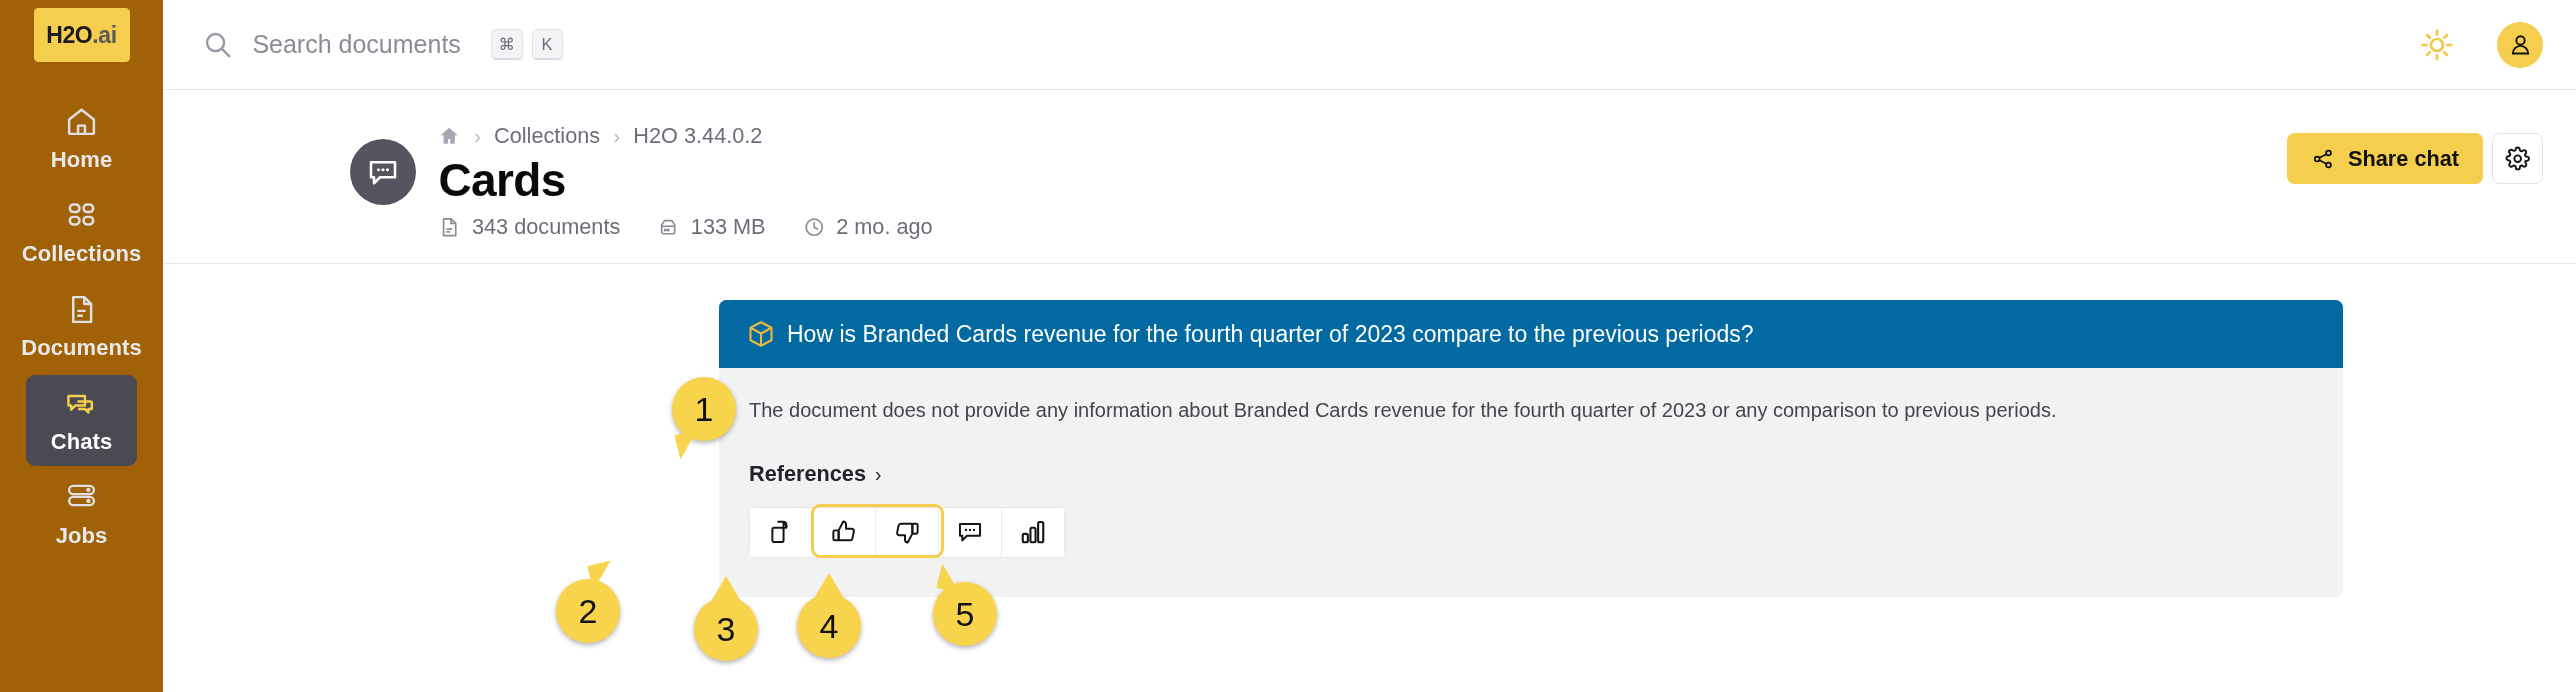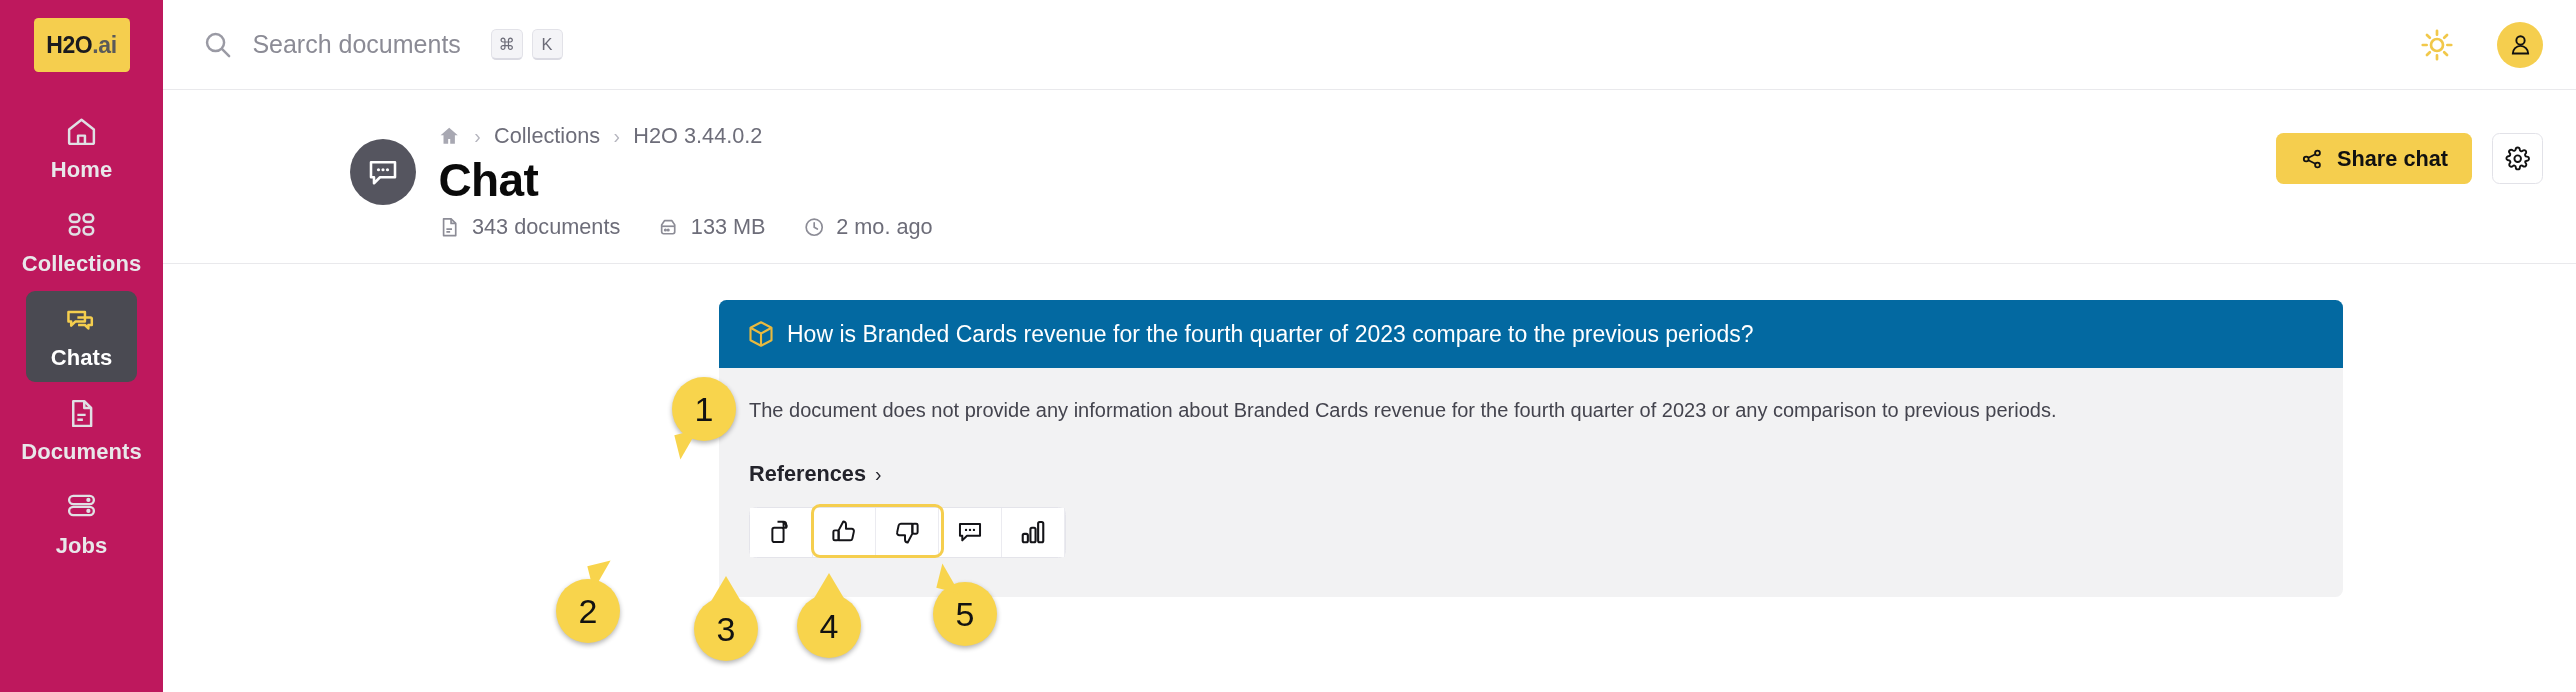--- a/index.html
+++ b/index.html
@@ -7,24 +7,24 @@
     width: 2576px; height: 693px;
     overflow: hidden;
     background: #ffffff;
     font-family: "Liberation Sans", sans-serif;
   }
   .app { display: flex; width: 2576px; height: 693px; position: relative; }
 
   
   .sidebar {
     width: 163px; height: 693px;
-    background: #be185d;
+    background: #a16207;
     flex: 0 0 163px;
     display: flex; flex-direction: column; align-items: center;
-    padding-top: 18px;
+    padding-top: 8px;
     overflow: hidden;
   }
   .logo {
     width: 96px; height: 54px;
     background: #f5ce4e;
     border-radius: 4.5px;
     display: flex; align-items: center; justify-content: center;
     margin-bottom: 31px;
     flex: 0 0 auto;
   }
@@ -115,21 +115,21 @@
   .home-icon { width: 22.4px; height: 22.4px; cursor:pointer; }
   .title {
     font-size: 46px; font-weight: bold; color: #0a0a0a;
     letter-spacing: -0.6px; margin: 4.5px 0 10.5px; line-height: 1.05;
   }
   .meta-row { display: flex; align-items: flex-end; gap: 37px; }
   .meta { display: flex; align-items: center; gap: 11.2px; }
   .meta-text { font-size: 21.7px; color: #6d6d79; }
   .meta-icon { width: 22.4px; height: 22.4px; }
   .pagehead-right {
-    margin-left: auto; display: flex; align-items: center; gap: 20px;
+    margin-left: auto; display: flex; align-items: center; gap: 9px;
     padding-top: 12px;
   }
   .share-btn {
     height: 51px; background: #f5ce4e; border: none; border-radius: 7.5px;
     display: flex; align-items: center; gap: 13.4px;
     padding: 0 24px; cursor: pointer;
     font-size: 21.7px; font-weight: bold; color: #111;
     font-family: "Liberation Sans", sans-serif;
   }
   .gear-btn {
@@ -261,39 +261,39 @@
         <svg viewBox="0 0 24 24" fill="none" stroke="#e0e0e4" stroke-width="1.8">
             <rect x="3.5" y="4" width="7" height="5.5" rx="2.6"></rect>
             <rect x="13.5" y="4" width="7" height="5.5" rx="2.6"></rect>
             <rect x="3.5" y="13" width="7" height="5.5" rx="2.6"></rect>
             <rect x="13.5" y="13" width="7" height="5.5" rx="2.6"></rect>
           </svg>
       </span>
       <span class="nav-label">Collections</span>
     </div>
 
-    <div class="nav-item active">
-      <span class="nav-icon">
-        <svg viewBox="0 0 24 24" fill="none" stroke="#f5ce4e" stroke-width="1.8" stroke-linejoin="round">
-            <path d="M2.5 6.5h12v7h-7l-3 3v-3h-2z"></path>
-            <path d="M9 10.5h9.5a1 1 0 0 1 1 1v4.5h-2.5v2.5l-2.5-2.5H9.5"></path>
-          </svg>
-      </span>
-      <span class="nav-label">Chats</span>
-    </div>
-
     <div class="nav-item">
       <span class="nav-icon">
         <svg viewBox="0 0 24 24" fill="none" stroke="#e0e0e4" stroke-width="1.8" stroke-linejoin="round">
             <path d="M6 3h8l5 5v13H6z"></path>
             <path d="M14 3v5h5"></path>
             <path d="M9 13h6M9 16.5h4"></path>
           </svg>
       </span>
       <span class="nav-label">Documents</span>
+    </div>
+
+    <div class="nav-item active">
+      <span class="nav-icon">
+        <svg viewBox="0 0 24 24" fill="none" stroke="#f5ce4e" stroke-width="1.8" stroke-linejoin="round">
+            <path d="M2.5 6.5h12v7h-7l-3 3v-3h-2z"></path>
+            <path d="M9 10.5h9.5a1 1 0 0 1 1 1v4.5h-2.5v2.5l-2.5-2.5H9.5"></path>
+          </svg>
+      </span>
+      <span class="nav-label">Chats</span>
     </div>
 
     <div class="nav-item">
       <span class="nav-icon">
         <svg viewBox="0 0 24 24" fill="none" stroke="#e0e0e4" stroke-width="1.7">
             <rect x="3" y="3.5" width="18" height="6" rx="3"></rect>
             <rect x="3" y="11.5" width="18" height="6" rx="3"></rect>
             <circle cx="17" cy="6.5" r="0.7" fill="#e0e0e4"></circle>
             <circle cx="17" cy="14.5" r="0.7" fill="#e0e0e4"></circle>
           </svg>
@@ -349,21 +349,21 @@
             <span class="home-icon">
               <svg viewBox="0 0 24 24" fill="#a8a8b2">
                   <path d="M12 3 2.8 11h3.1v9.2h5V15h2.2v5.2h5V11h3.1z"></path>
                 </svg>
             </span>
             <span class="crumb-sep">›</span>
             <span class="crumb">Collections</span>
             <span class="crumb-sep">›</span>
             <span class="crumb">H2O 3.44.0.2</span>
           </div>
-          <h1 class="title">Chat</h1>
+          <h1 class="title">Cards</h1>
           <div class="meta-row">
             <div class="meta">
               <span class="meta-icon">
                 <svg viewBox="0 0 24 24" fill="none" stroke="#8c8c96" stroke-width="1.8" stroke-linejoin="round">
                     <path d="M6 3h8l5 5v13H6z"></path>
                     <path d="M14 3v5h5"></path>
                     <path d="M9 14h6M9 17h4"></path>
                   </svg>
               </span>
               <span class="meta-text">343 documents</span>

